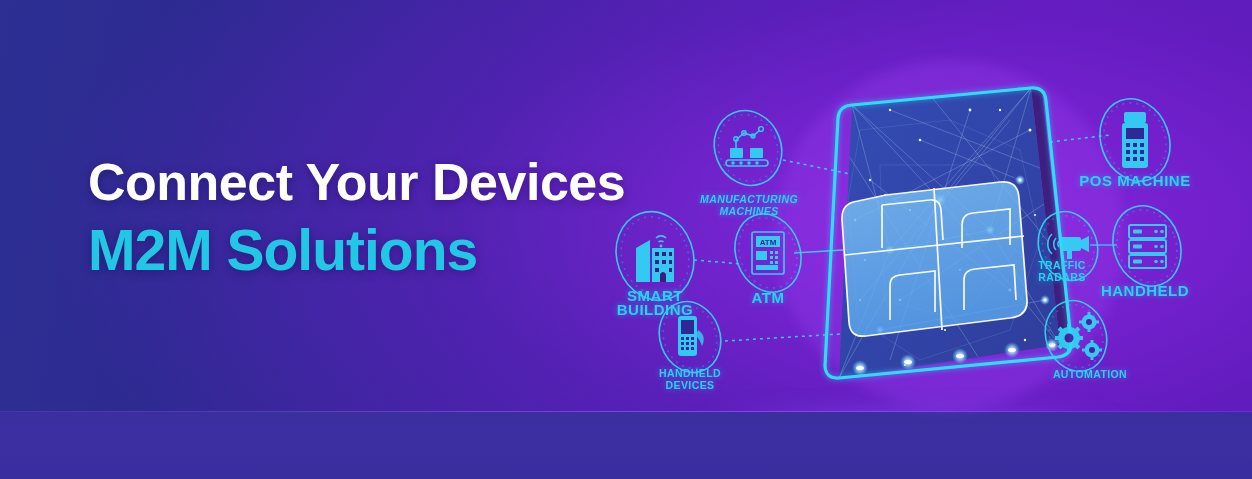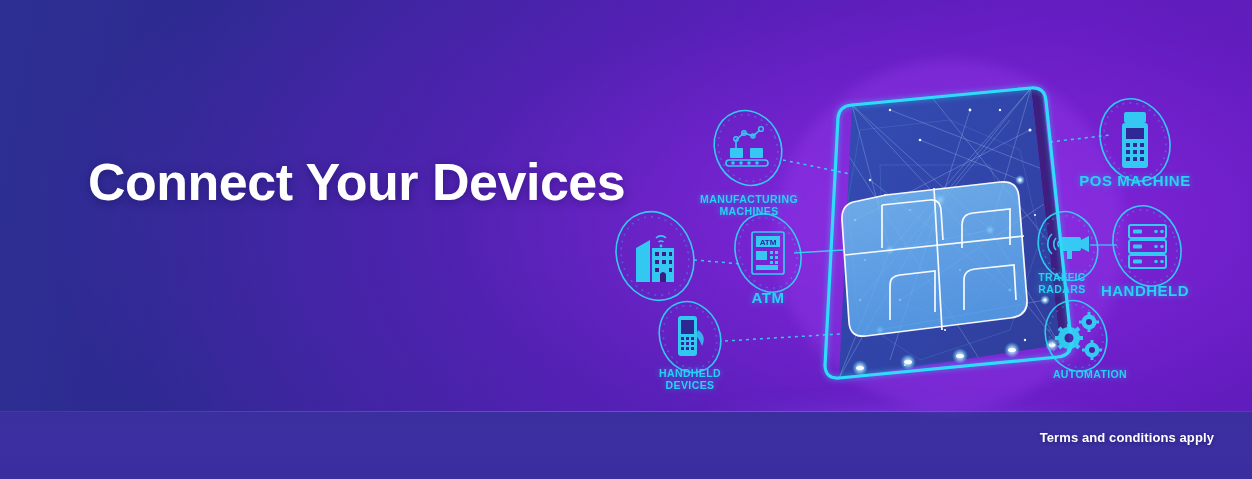--- a/index.html
+++ b/index.html
@@ -77,23 +77,23 @@
 <body>
 
 <div id="banner">
 
   <div class="floor-glow"></div>
   <div class="floor-line"></div>
   <div class="floor"></div>
 
   <div class="headline">
     <span class="hl-line hl1">Connect Your Devices</span>
+    <span class="hl-line hl3">M2M Solutions</span>
   </div>
 
-  <div class="terms">Terms and conditions apply</div>
 
   <div class="art">
     <svg width="662" height="479" viewBox="0 0 662 479" xmlns="http://www.w3.org/2000/svg">
       <defs>
         <linearGradient id="simBody" x1="0" y1="0" x2="1" y2="1">
           <stop offset="0%" stop-color="#2e4fb0"></stop>
           <stop offset="45%" stop-color="#2b47a6"></stop>
           <stop offset="100%" stop-color="#2a3f96"></stop>
         </linearGradient>
         <linearGradient id="simChip" x1="0" y1="0" x2="0.3" y2="1">
@@ -410,32 +410,34 @@
                   <line x1="502" y1="356" x2="502" y2="360"></line>
                 <line x1="492" y1="350" x2="496" y2="350"></line>
                   <line x1="508" y1="350" x2="512" y2="350"></line>
               </g>
             </g>
           </g>
         </g>
       </g>
     </svg>
 
-    <div class="nlabel" style="left:104px; top:193px; width:110px;">MANUFACTURING
+    <div class="nlabel" style="left:104px; top:193px; width:110px;font-style:italic;">MANUFACTURING
 MACHINES</div>
 
+    <div class="nlabel big" style="left:10px; top:289px; width:110px;">SMART
+BUILDING</div>
 
     <div class="nlabel big" style="left:136px; top:291px; width:84px;">ATM</div>
 
     <div class="nlabel" style="left:45px; top:367px; width:110px;">HANDHELD
 DEVICES</div>
 
     <div class="nlabel big" style="left:477px; top:174px; width:136px;">POS MACHINE</div>
 
-    <div class="nlabel" style="left:422px; top:271px; width:100px;">TRAFFIC
+    <div class="nlabel" style="left:422px; top:259px; width:100px;">TRAFFIC
 RADARS</div>
 
     <div class="nlabel big" style="left:505px; top:284px; width:100px;">HANDHELD</div>
 
     <div class="nlabel" style="left:445px; top:368px; width:110px;">AUTOMATION</div>
   </div>
 
 </div>
 
 </body></html>

